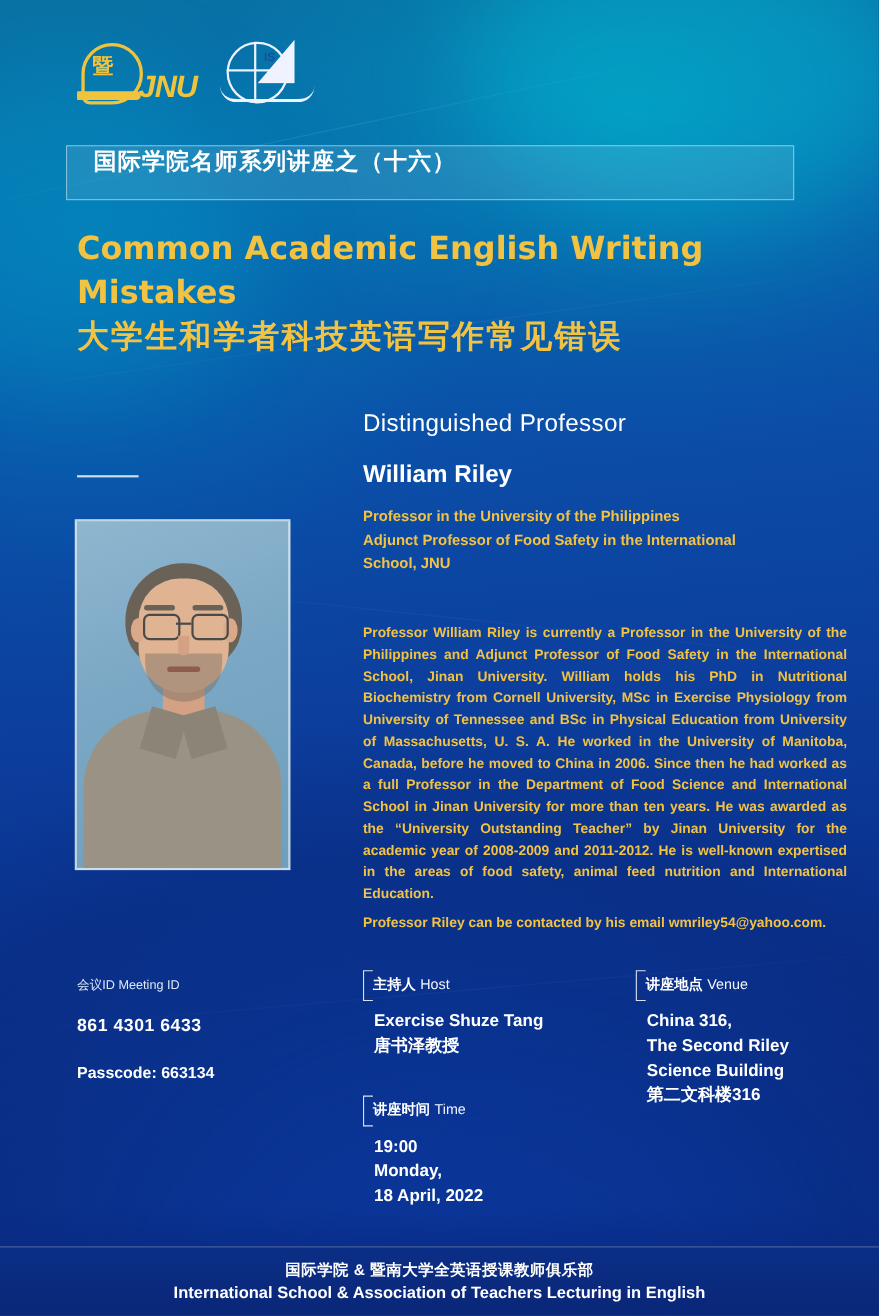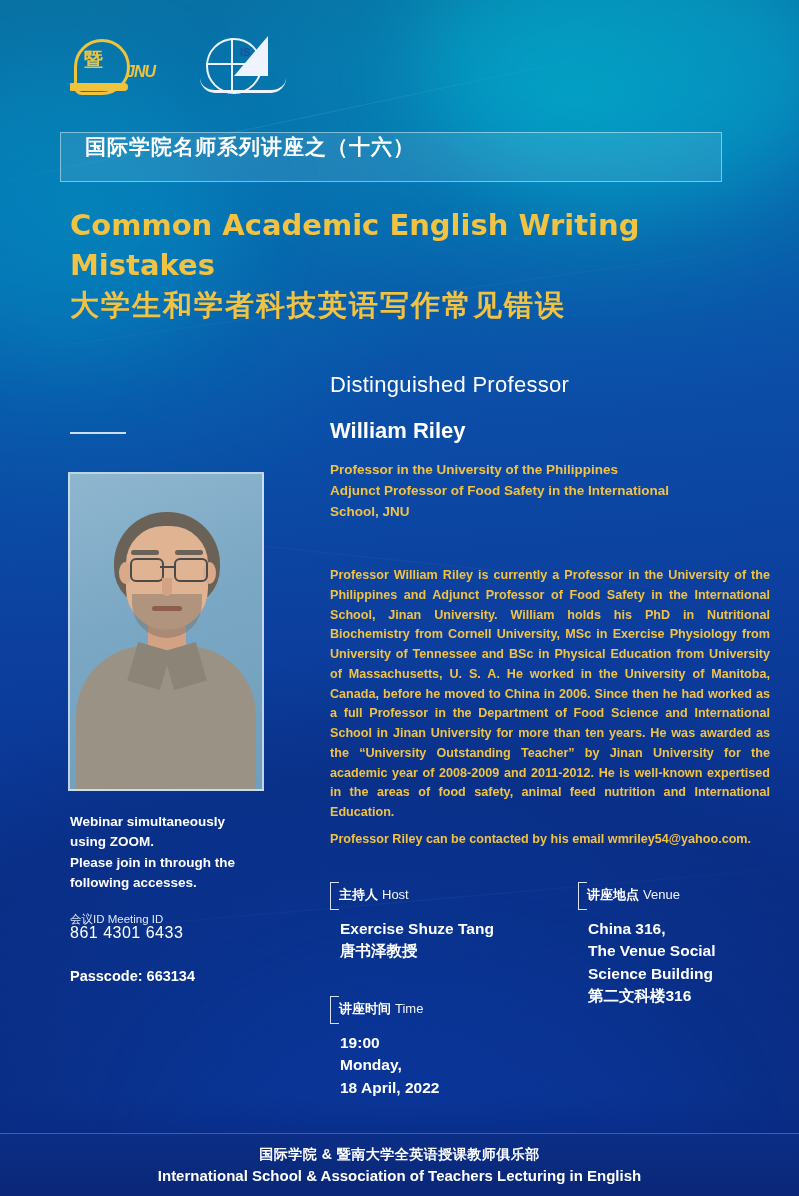--- a/index.html
+++ b/index.html
@@ -29,21 +29,21 @@
   .b3{width:520px;height:360px;left:180px;top:980px;background:rgba(10,50,150,.45);}
 
   
   .logos{position:absolute;left:68px;top:34px;display:flex;align-items:center;gap:26px;}
   .jnu-logo{position:relative;width:96px;height:62px;}
   .jnu-logo .ring{
     position:absolute;left:6px;top:2px;width:50px;height:50px;border:3px solid #f0c33c;border-radius:50% 50% 50% 8px;
   }
   .jnu-logo .bar{position:absolute;left:2px;top:46px;width:58px;height:8px;background:#f0c33c;border-radius:4px 16px 16px 4px;}
   .jnu-logo .cn{position:absolute;left:16px;top:10px;color:#f0c33c;font-size:19px;font-weight:bold;font-family:"DejaVu Sans",sans-serif;}
-  .jnu-logo .en{position:absolute;left:58px;top:26px;color:#f0c33c;font-size:16px;font-weight:bold;font-style:italic;letter-spacing:-1px;}
+  .jnu-logo .en{position:absolute;left:58px;top:26px;color:#f0c33c;font-size:28px;font-weight:bold;font-style:italic;letter-spacing:-1px;}
   .is-logo{position:relative;width:106px;height:68px;}
   .is-logo .globe{position:absolute;left:16px;top:4px;width:52px;height:52px;border:2.5px solid #eef3ff;border-radius:50%;}
   .is-logo .globe:before{content:"";position:absolute;left:23px;top:-2px;width:2px;height:52px;background:#eef3ff;}
   .is-logo .globe:after{content:"";position:absolute;left:-2px;top:23px;width:52px;height:2px;background:#eef3ff;}
   .is-logo .sail{position:absolute;left:44px;top:2px;width:34px;height:40px;background:#eef3ff;clip-path:polygon(0 100%,100% 0,100% 100%);}
   .is-logo .hull{position:absolute;left:10px;top:44px;width:86px;height:12px;border-bottom:3px solid #eef3ff;border-radius:0 0 40px 40px;}
   .is-logo .txt{position:absolute;left:50px;top:12px;color:#1a4f9c;font-size:11px;font-weight:bold;}
 
   
   .series-bar{
@@ -96,22 +96,22 @@
   .portrait .nose{position:absolute;left:92px;top:104px;width:10px;height:18px;background:#d3a183;border-radius:0 0 6px 6px;}
   .portrait .mouth{position:absolute;left:82px;top:132px;width:30px;height:5px;background:#8d5c4d;border-radius:4px;}
   .portrait .beard{position:absolute;left:62px;top:120px;width:70px;height:44px;background:rgba(120,110,100,.45);border-radius:0 0 38px 38px;}
   .portrait .neck{position:absolute;left:78px;top:150px;width:38px;height:30px;background:#d3a183;}
   .portrait .shirt{position:absolute;left:6px;top:172px;width:180px;height:145px;background:#9a9385;border-radius:70px 70px 0 0;}
   .portrait .collar-l{position:absolute;left:62px;top:172px;width:34px;height:40px;background:#8b8477;transform:rotate(16deg);}
   .portrait .collar-r{position:absolute;left:98px;top:172px;width:34px;height:40px;background:#8b8477;transform:rotate(-16deg);}
 
   
   .zoom-note{position:absolute;left:70px;top:812px;width:210px;color:#ffffff;font-size:13.5px;font-weight:bold;line-height:1.5;}
-  .mid-label{position:absolute;left:70px;top:912px;color:#dfe9f7;font-size:11.5px;}
-  .mid-id{position:absolute;left:70px;top:924px;color:#ffffff;font-size:16px;font-weight:normal;letter-spacing:.5px;}
+  .mid-label{position:absolute;left:70px;top:888px;color:#dfe9f7;font-size:11.5px;}
+  .mid-id{position:absolute;left:70px;top:924px;color:#ffffff;font-size:16px;font-weight:bold;letter-spacing:.5px;}
   .passcode{position:absolute;left:70px;top:968px;color:#ffffff;font-size:14.5px;font-weight:bold;}
 
   
   .field{position:absolute;}
   .bracket{
     position:relative;display:inline-block;padding:4px 12px 4px 9px;
     color:#ffffff;font-size:13px;
   }
   .bracket:before{
     content:"";position:absolute;left:0;top:0;width:8px;height:100%;
@@ -205,26 +205,20 @@
     <div class="beard"></div>
     <div class="brow-l"></div>
     <div class="brow-r"></div>
     <div class="glass-l"></div>
     <div class="glass-r"></div>
     <div class="bridge"></div>
     <div class="nose"></div>
     <div class="mouth"></div>
   </div>
 
-  <div class="zoom-note">
-    <div>Webinar simultaneously</div>
-    <div>using ZOOM.</div>
-    <div>Please join in through the</div>
-    <div>following accesses.</div>
-  </div>
   <div class="mid-label">会议ID Meeting ID</div>
   <div class="mid-id">861 4301 6433</div>
   <div class="passcode">Passcode: 663134</div>
 
   <div class="field f-host">
     <div class="bracket">
       <span class="cn">主持人</span><span class="en">Host</span>
     </div>
     <div class="val">
       <div>Exercise Shuze Tang</div>
@@ -242,21 +236,21 @@
       <div>18 April, 2022</div>
     </div>
   </div>
 
   <div class="field f-venue">
     <div class="bracket">
       <span class="cn">讲座地点</span><span class="en">Venue</span>
     </div>
     <div class="val">
       <div>China 316,</div>
-      <div>The Venue Social</div>
+      <div>The Second Riley</div>
       <div>Science Building</div>
       <div>第二文科楼316</div>
     </div>
   </div>
 
   <div class="footer-wave"></div>
   <div class="footer">
     <div class="cn">国际学院 &amp; 暨南大学全英语授课教师俱乐部</div>
     <div class="en">International School &amp; Association of Teachers Lecturing in English</div>
   </div>

